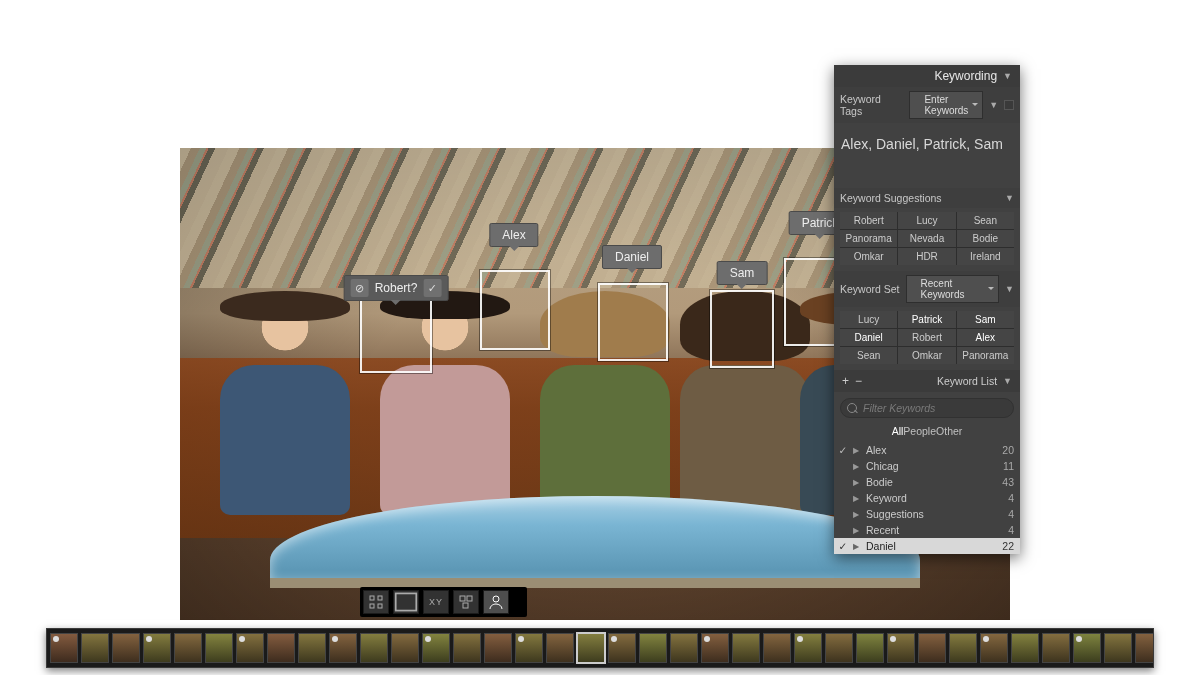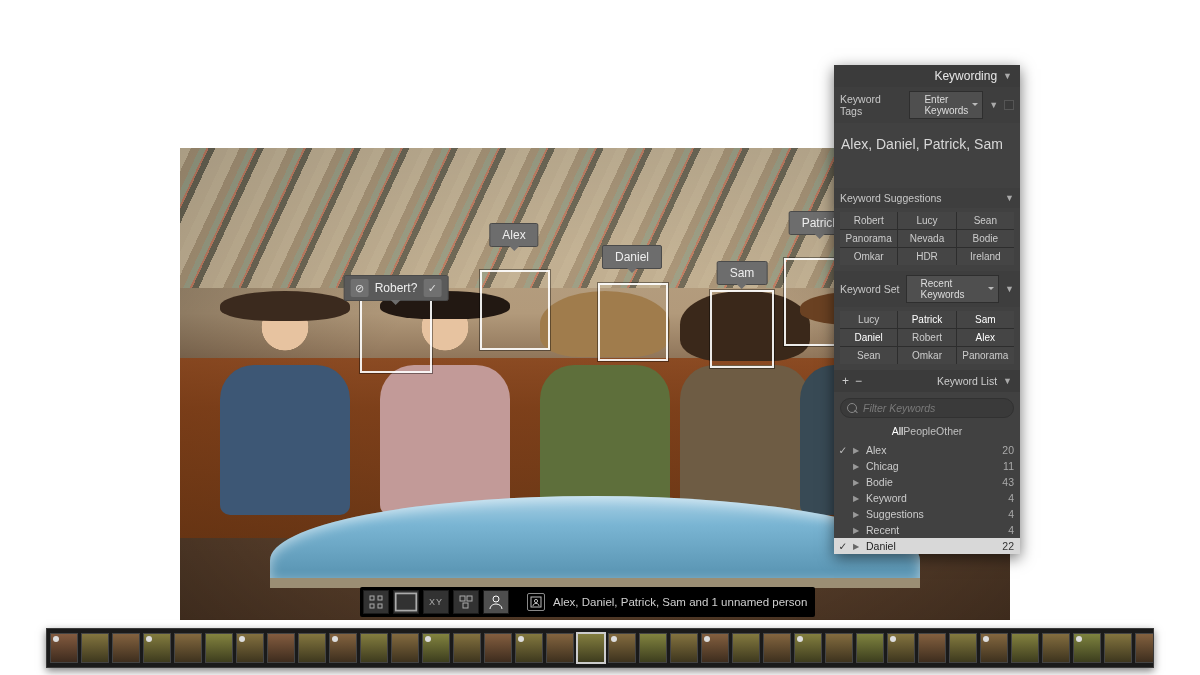--- a/index.html
+++ b/index.html
@@ -360,30 +360,20 @@
         </g>
       </svg>
   </div>
   <div class="tool people-tool active" title="People">
     <svg viewBox="0 0 16 16">
         <circle cx="8" cy="5" r="3" fill="none" stroke="#fff"></circle>
         <path d="M2 15c0-3 3-5 6-5s6 2 6 5" fill="none" stroke="#fff"></path>
       </svg>
   </div>
   <div style="width:6px"></div>
-  <div class="toolbar-text">
-    <span class="pic">
-      <svg width="12" height="12" viewBox="0 0 12 12">
-          <rect x="1" y="1" width="10" height="10" fill="none" stroke="#bbb"></rect>
-          <circle cx="6" cy="5" r="1.6" fill="none" stroke="#bbb"></circle>
-          <path d="M3 10c0-1.6 1.4-2.6 3-2.6s3 1 3 2.6" fill="none" stroke="#bbb"></path>
-        </svg>
-    </span>
-    <span>Alex, Daniel, Patrick, Sam and 1 unnamed person</span>
-  </div>
 </div>
 
 <div class="filmstrip" id="filmstrip">
     <div class="thumb badge" style="background: linear-gradient(rgb(131, 91, 63), rgb(62, 43, 30));"></div>
     <div class="thumb" style="background: linear-gradient(rgb(131, 117, 63), rgb(62, 56, 30));"></div>
     <div class="thumb" style="background: linear-gradient(rgb(131, 98, 63), rgb(62, 46, 30));"></div>
     <div class="thumb badge" style="background: linear-gradient(rgb(131, 124, 63), rgb(62, 59, 30));"></div>
     <div class="thumb" style="background: linear-gradient(rgb(131, 105, 63), rgb(62, 50, 30));"></div>
     <div class="thumb" style="background: linear-gradient(rgb(131, 131, 63), rgb(62, 62, 30));"></div>
     <div class="thumb badge" style="background: linear-gradient(rgb(131, 112, 63), rgb(62, 53, 30));"></div>

